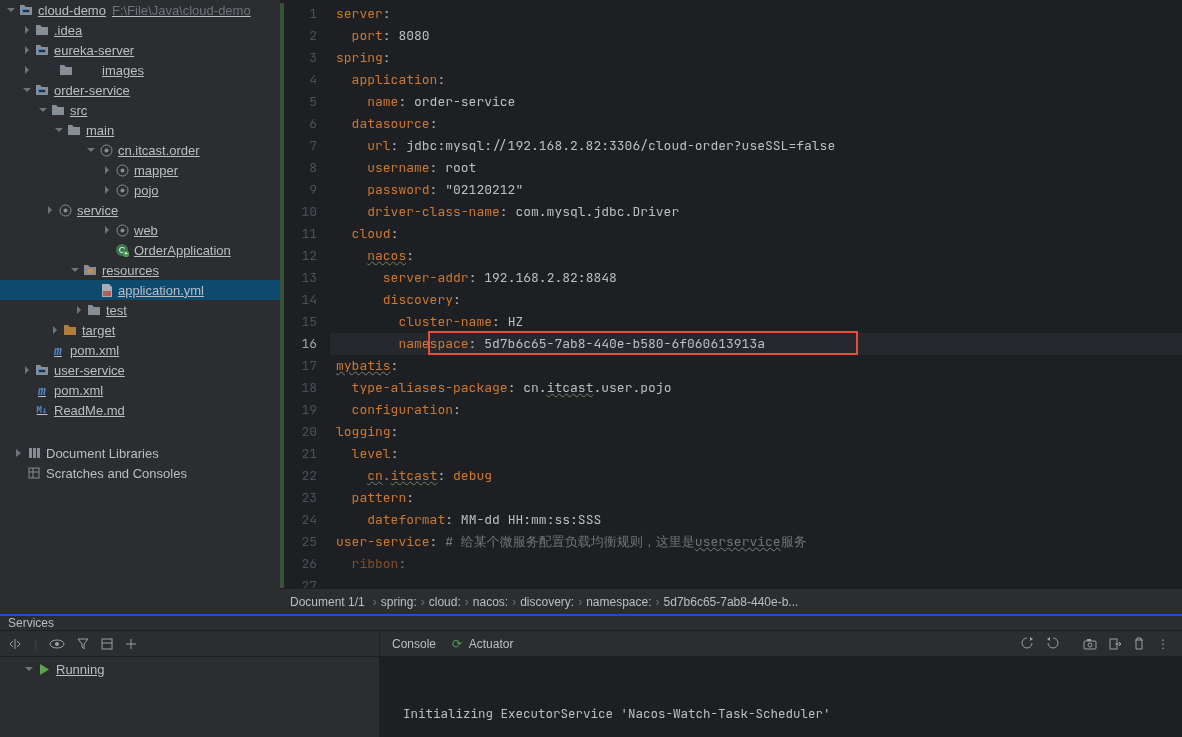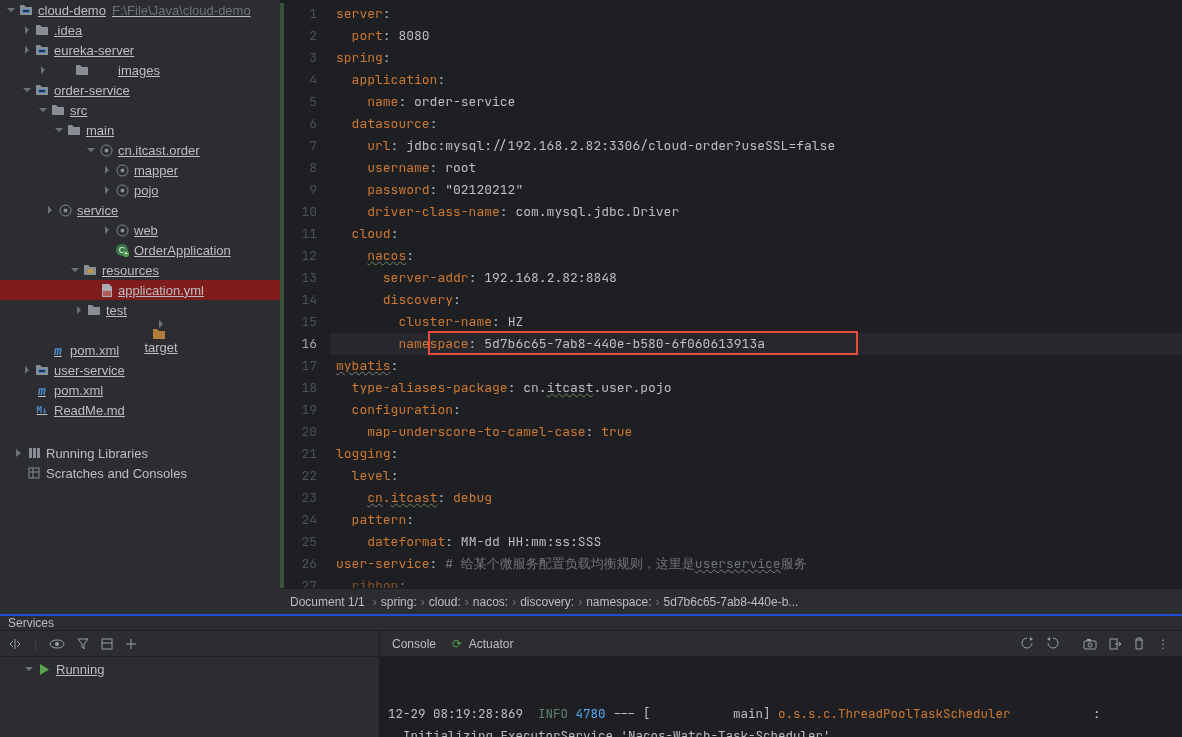--- a/index.html
+++ b/index.html
@@ -2,21 +2,21 @@
 <html><head>
 <meta charset="utf-8">
 <style>
   * { margin: 0; padding: 0; box-sizing: border-box; }
   html, body { width: 1182px; height: 737px; background: #2b2d30; color: #bcbec4; font-family: "Segoe UI", Arial, sans-serif; font-size: 13px; overflow: hidden; }
   svg { display: block; }
   
   .tree-pane { position: absolute; left: 0; top: 0; bottom: 0; width: 280px; background: #2b2d30; }
   .tree-scroll { position: absolute; left: 0; right: 0; top: 0; bottom: 294px; overflow: hidden; }
   .tree-row { display: flex; align-items: center; height: 20px; padding-right: 6px; white-space: nowrap; text-decoration: underline; }
-  .tree-row.selected { background: #7f1d1d; }
+  .tree-row.selected { background: #0c4a6e; }
   .tree-arrow { width: 14px; display: flex; justify-content: center; }
   .tree-icon { width: 16px; height: 16px; display: flex; align-items: center; justify-content: center; margin-right: 4px; }
   .tree-label { color: #bcbec4; }
   .tree-path  { color: #6f737a; margin-left: 6px; }
   .m-icon { color: #4e86c7; font-family: Consolas, monospace; font-style: italic; font-weight: bold; }
   .md-icon { color: #4e86c7; font-family: Consolas, monospace; font-weight: bold; font-size: 9px; }
   .ext-lib, .scratches { height: 20px; display: flex; align-items: center; padding-left: 12px; }
   
   .editor-pane { position: absolute; left: 280px; right: 0; top: 0; bottom: 123px; display: flex; background: #1e1f22; }
   .gutter { width: 50px; background: #1e1f22; border-right: 1px solid #1e1f22; padding-top: 3px; }
@@ -103,21 +103,21 @@
         </span>
         <span class="tree-icon">
           <svg width="14" height="12">
             <path d="M1 3 V11 H13 V3 H7 L5 1 H1 Z" fill="#878e95"></path>
             <rect x="3" y="5" width="8" height="4" fill="#2b2d30"></rect>
             <rect x="3.5" y="5.5" width="7" height="3" fill="none" stroke="#4e86c7"></rect>
           </svg>
         </span>
         <span class="tree-label">eureka-server</span>
       </div>
-      <div class="tree-row" style="padding-left: 36px; gap: 24px;">
+      <div class="tree-row" style="padding-left: 20px; gap: 24px;">
         <span class="tree-arrow">
           <svg width="8" height="8">
             <path d="M2 0 L6 4 L2 8 Z" fill="#6f737a"></path>
           </svg>
         </span>
         <span class="tree-icon">
           <svg width="14" height="12">
             <path d="M1 3 V11 H13 V3 H7 L5 1 H1 Z" fill="#878e95"></path>
           </svg>
         </span>
@@ -276,21 +276,21 @@
             <path d="M2 0 L6 4 L2 8 Z" fill="#6f737a"></path>
           </svg>
         </span>
         <span class="tree-icon">
           <svg width="14" height="12">
             <path d="M1 3 V11 H13 V3 H7 L5 1 H1 Z" fill="#878e95"></path>
           </svg>
         </span>
         <span class="tree-label">test</span>
       </div>
-      <div class="tree-row" style="padding-left: 48px; flex-direction: column;">
+      <div class="tree-row" style="padding-left: 48px;">
         <span class="tree-arrow">
           <svg width="8" height="8">
             <path d="M2 0 L6 4 L2 8 Z" fill="#6f737a"></path>
           </svg>
         </span>
         <span class="tree-icon">
           <svg width="14" height="12">
             <path d="M1 3 V11 H13 V3 H7 L5 1 H1 Z" fill="#b07d3b"></path>
           </svg>
         </span>
@@ -340,21 +340,21 @@
             <path d="M1 0 L6 4 L1 8 Z" fill="#6f737a"></path>
           </svg>
         </span>
       <span class="tree-icon">
           <svg width="14" height="14">
             <rect x="2" y="2" width="3" height="10" fill="#878e95"></rect>
             <rect x="6" y="2" width="3" height="10" fill="#878e95"></rect>
             <rect x="10" y="2" width="3" height="10" fill="#878e95"></rect>
           </svg>
         </span>
-      <span class="tree-label">Running Libraries</span>
+      <span class="tree-label">Document Libraries</span>
     </div>
     <div class="scratches">
       <span class="tree-arrow"></span>
       <span class="tree-icon">
           <svg width="14" height="14">
             <rect x="2" y="2" width="10" height="10" fill="none" stroke="#878e95"></rect>
             <path d="M2 6 H12 M6 2 V12" stroke="#878e95"></path>
           </svg>
         </span>
       <span class="tree-label">Scratches and Consoles</span>
@@ -406,21 +406,20 @@
       <div class="code-line">    <span class="k">driver-class-name</span><span class="c">: </span><span class="v">com.mysql.jdbc.Driver</span></div>
       <div class="code-line">  <span class="k">cloud</span><span class="c">:</span></div>
       <div class="code-line">    <span class="k u">nacos</span><span class="c">:</span></div>
       <div class="code-line">      <span class="k">server-addr</span><span class="c">: </span><span class="v">192.168.2.82:8848</span></div>
       <div class="code-line">      <span class="k">discovery</span><span class="c">:</span></div>
       <div class="code-line">        <span class="k">cluster-name</span><span class="c">: </span><span class="v">HZ</span></div>
       <div class="code-line cur" id="hl-line">        <span class="k">namespace</span><span class="c">: </span><span class="v">5d7b6c65-7ab8-440e-b580-6f060613913a</span></div>
       <div class="code-line"><span class="k u2">mybatis</span><span class="c">:</span></div>
       <div class="code-line">  <span class="k">type-aliases-package</span><span class="c">: </span><span class="v">cn.</span><span class="v u">itcast</span><span class="v">.user.pojo</span></div>
       <div class="code-line">  <span class="k">configuration</span><span class="c">:</span></div>
-      <div class="code-line">    <span class="k">map-underscore-to-camel-case</span><span class="c">: </span><span class="t">true</span></div>
       <div class="code-line"><span class="k">logging</span><span class="c">:</span></div>
       <div class="code-line">  <span class="k">level</span><span class="c">:</span></div>
       <div class="code-line">    <span class="k u2">cn</span><span class="k">.</span><span class="k u">itcast</span><span class="c">: </span><span class="t">debug</span></div>
       <div class="code-line">  <span class="k">pattern</span><span class="c">:</span></div>
       <div class="code-line">    <span class="k">dateformat</span><span class="c">: </span><span class="v">MM-dd HH:mm:ss:SSS</span></div>
       <div class="code-line"><span class="k">user-service</span><span class="c">: </span><span class="cm"># 给某个微服务配置负载均衡规则，这里是</span><span class="cm u2">userservice</span><span class="cm">服务</span></div>
       <div class="code-line" style="opacity: 0.55;">  <span class="k">ribbon</span><span class="c">:</span></div>
     </div>
 </div>
 
@@ -515,17 +514,17 @@
             </span>
           <span class="icon-btn">
               <svg width="12" height="13">
                 <path d="M2 3 H10 M4 3 V1 H8 V3 M3 3 V12 H9 V3" fill="none" stroke="#9aa0a6"></path>
               </svg>
             </span>
           <span class="icon-btn" style="letter-spacing:1px;">⋮</span>
         </span>
       </div>
       <div class="console-body" id="console-body">
-        <div><span>12-29 08:19:28:869  </span><span class="log-i">INFO</span> <span class="log-n">4780</span><span> --- [           main] </span><span class="log-link">o.s.s.c.ThreadPoolTaskScheduler</span><span>           :</span></div><div>  Initializing ExecutorService 'Nacos-Watch-Task-Scheduler'</div>
+        <div>  Initializing ExecutorService 'Nacos-Watch-Task-Scheduler'</div>
       </div>
     </div>
   </div>
 </div>
 
 </body></html>

